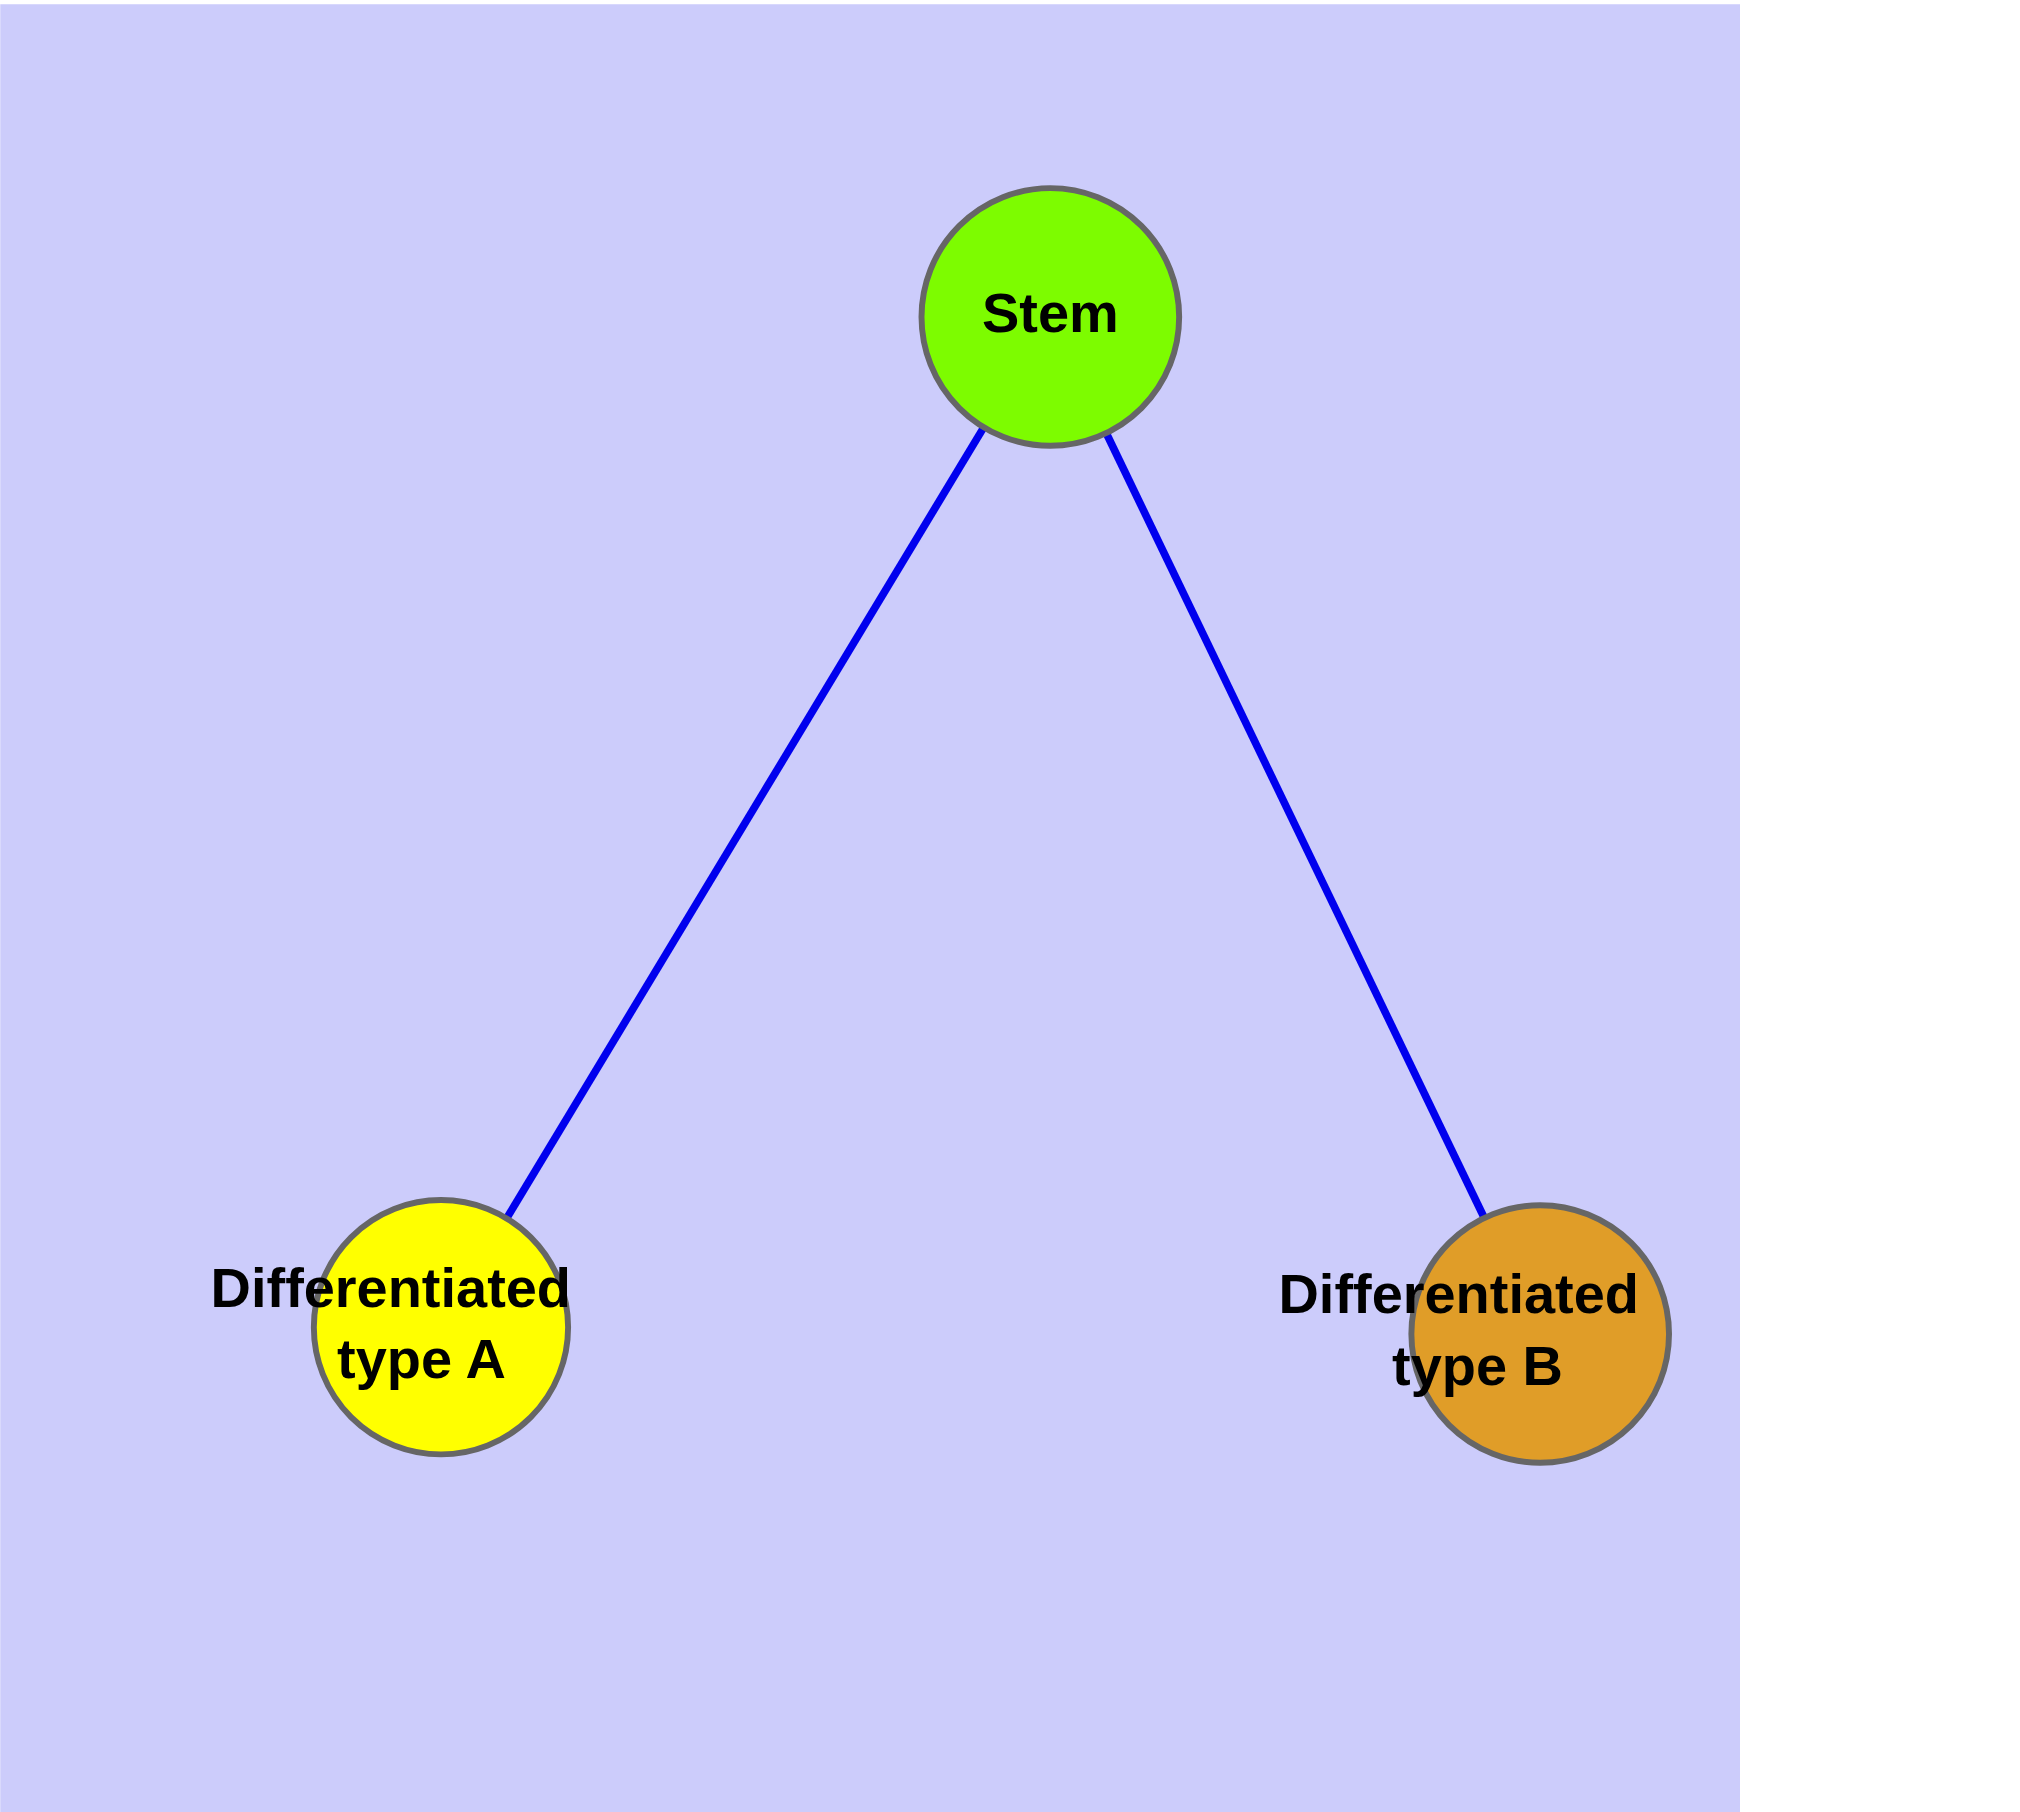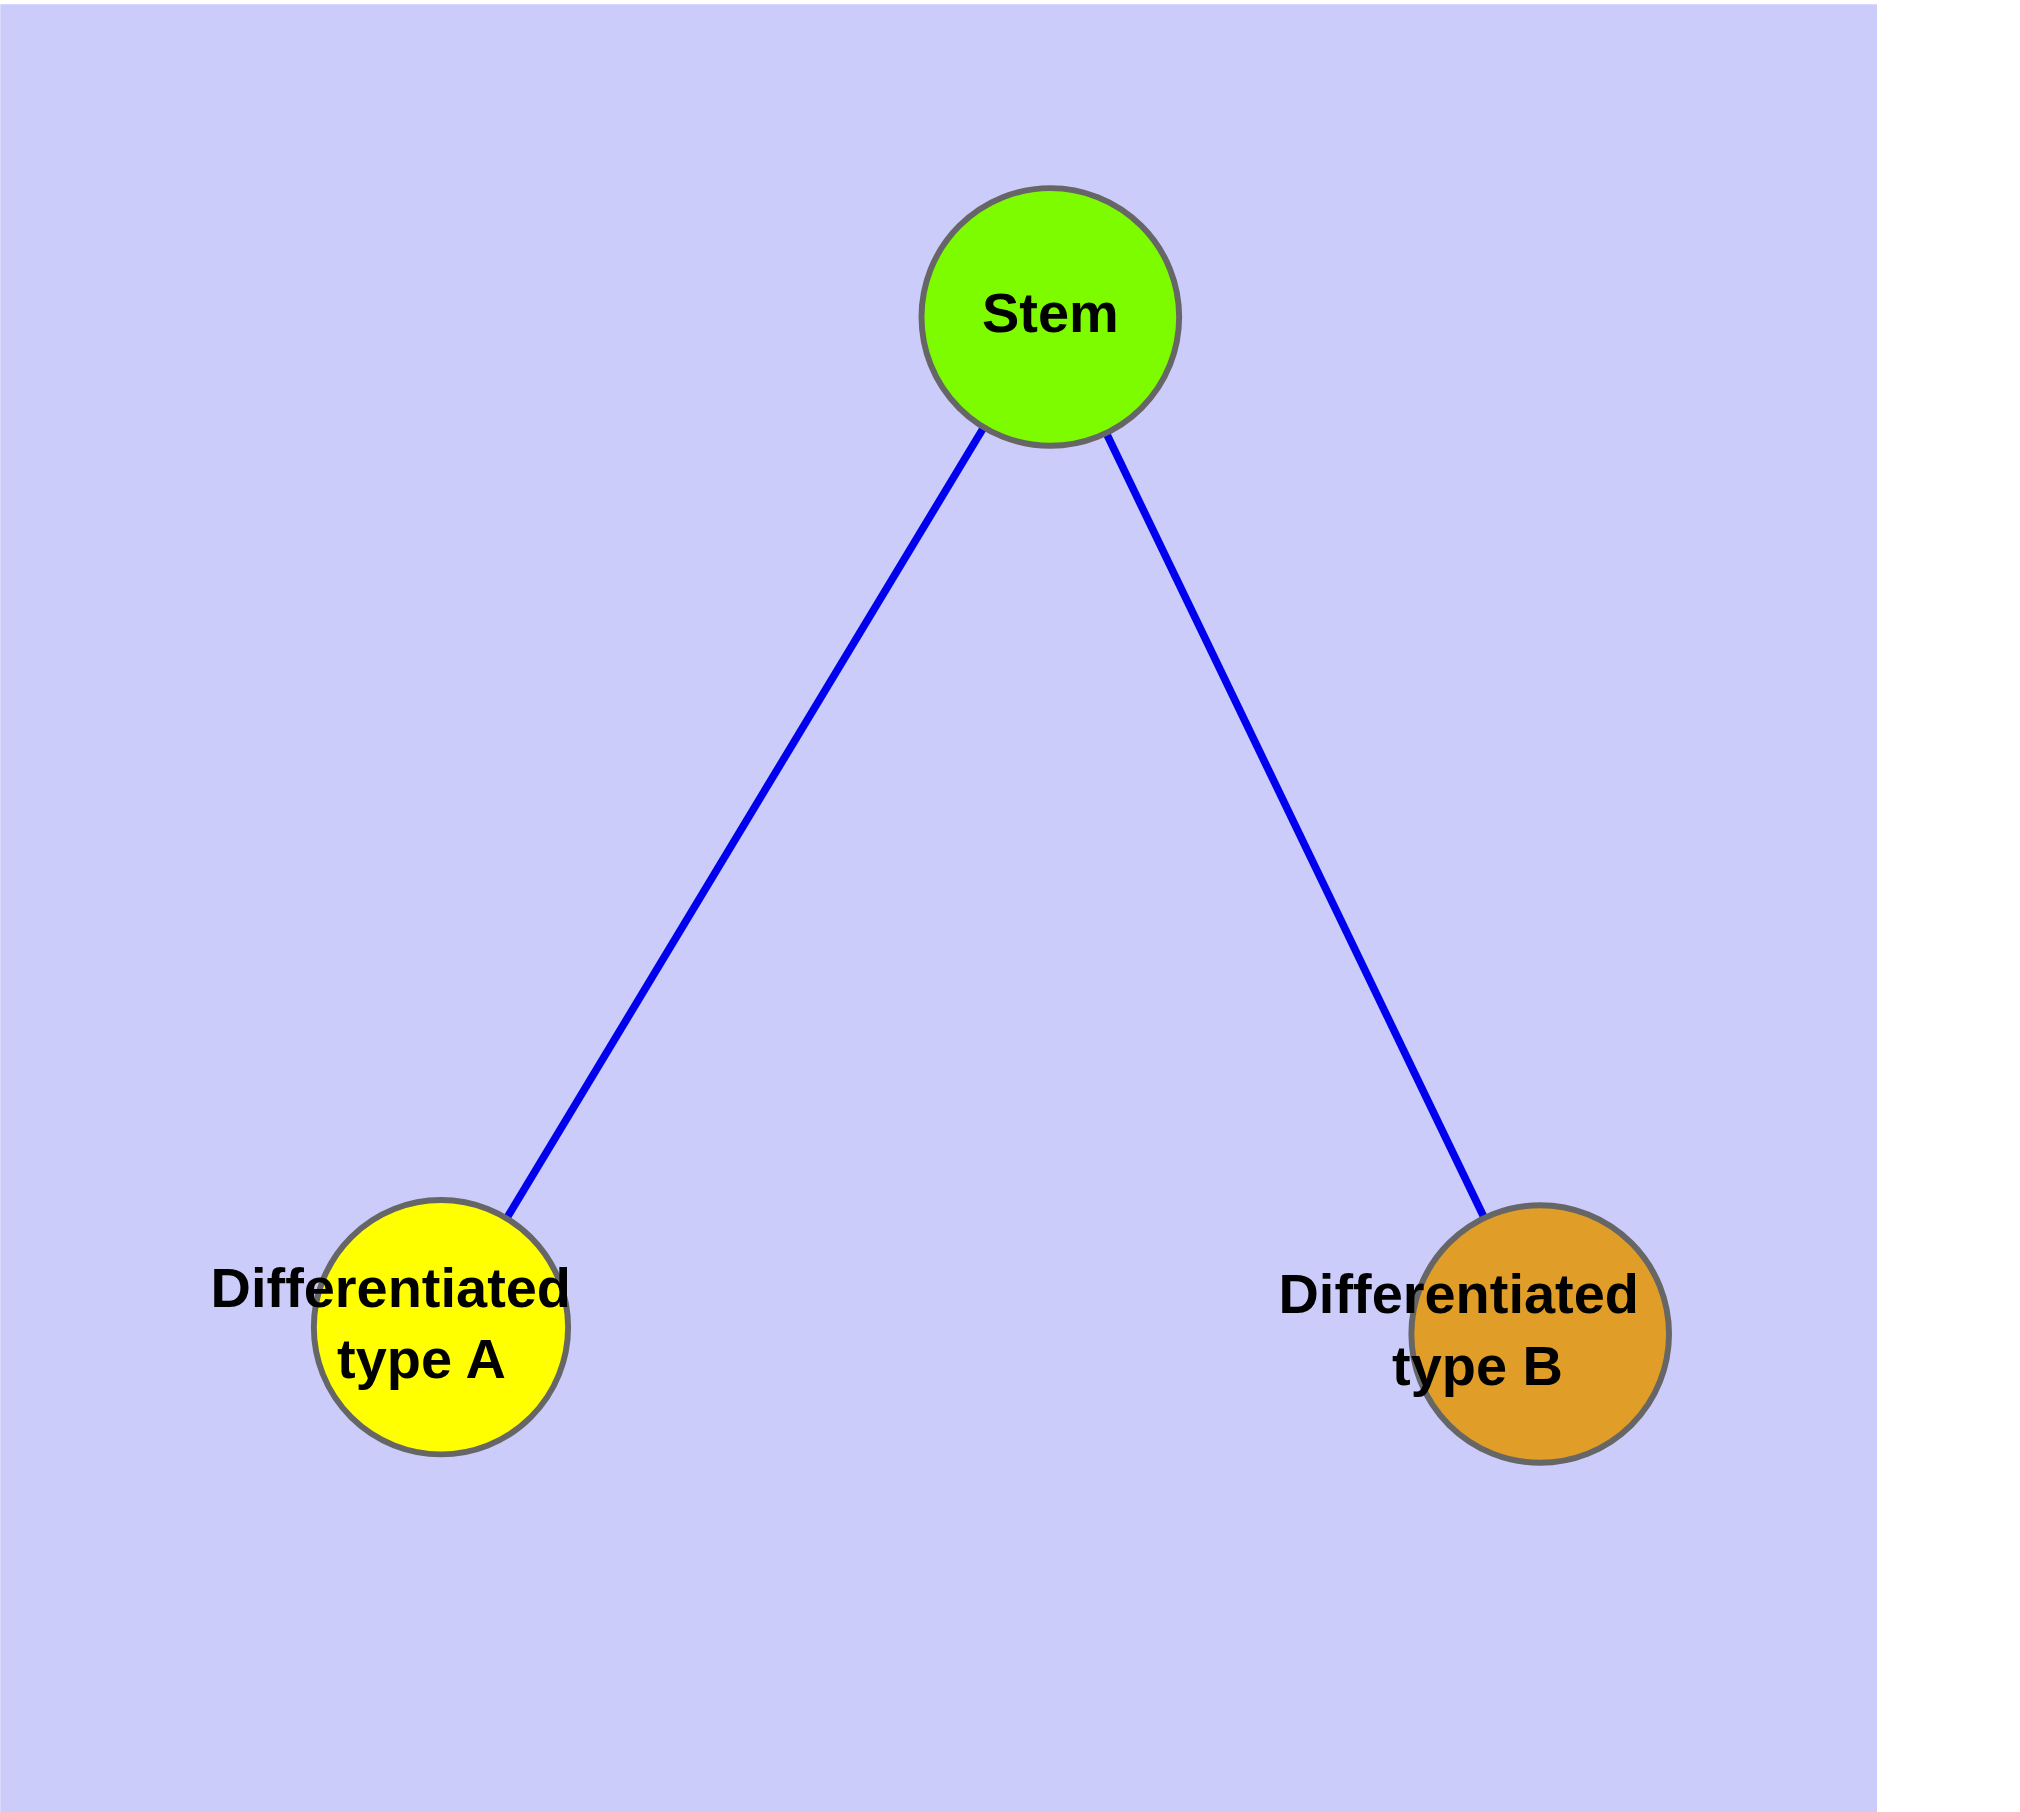--- a/index.html
+++ b/index.html
@@ -30,21 +30,21 @@
     font-family: "Liberation Sans", sans-serif;
     font-weight: bold;
     fill: #000000;
     text-anchor: middle;
     dominant-baseline: middle;
   }
 </style>
 </head>
 <body>
 
-<div id="canvas" style="width: 1877px; height: 1812px;">
+<div id="canvas" style="width: 1740px; height: 1812px;">
   <svg id="graph-svg" viewBox="0 0 2384 2138" xmlns="http://www.w3.org/2000/svg">
 
     <rect id="bg-top" x="0" y="0" width="2384" height="5" fill="#ffffff"></rect>
     <rect id="bg-main" x="0" y="5" width="2384" height="2133" fill="#ccccfb"></rect>
 
     <g id="edges-layer">
       <line id="edge-stem-to-a" x1="1162.5577734175895" y1="500.73036729656945" x2="595.4092235204861" y2="1440.9822052344653" stroke="#0000ee" stroke-width="9" stroke-linecap="butt"></line>
       <line id="edge-stem-to-b" x1="1303.2247561872816" y1="507.3385941604464" x2="1752.7752438127184" y2="1440.6614058395537" stroke="#0000ee" stroke-width="9" stroke-linecap="butt"></line>
     </g>
 

